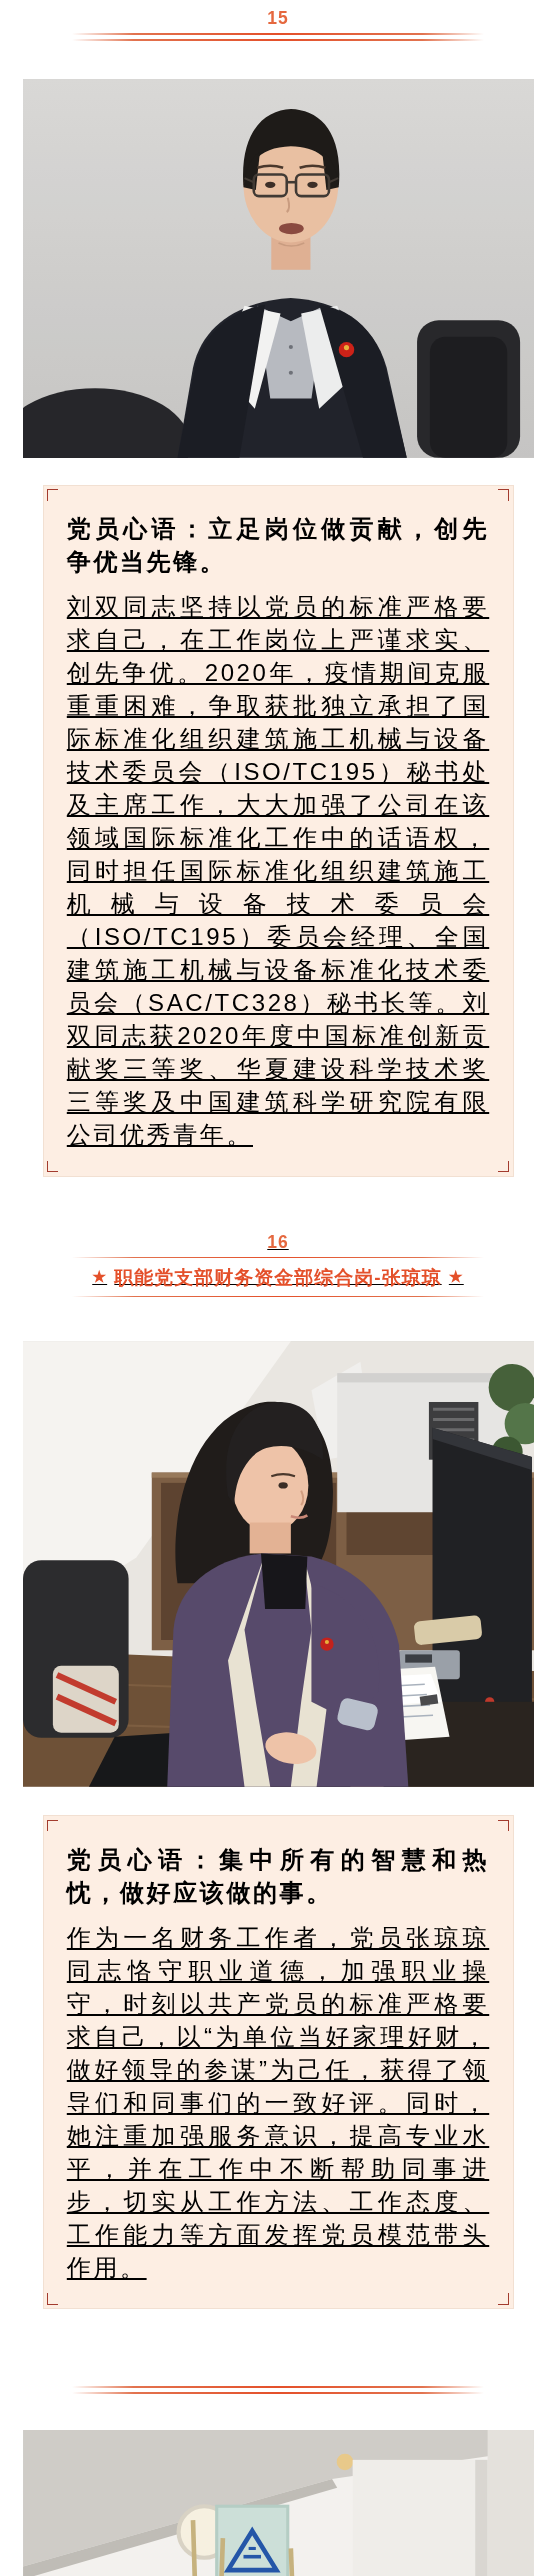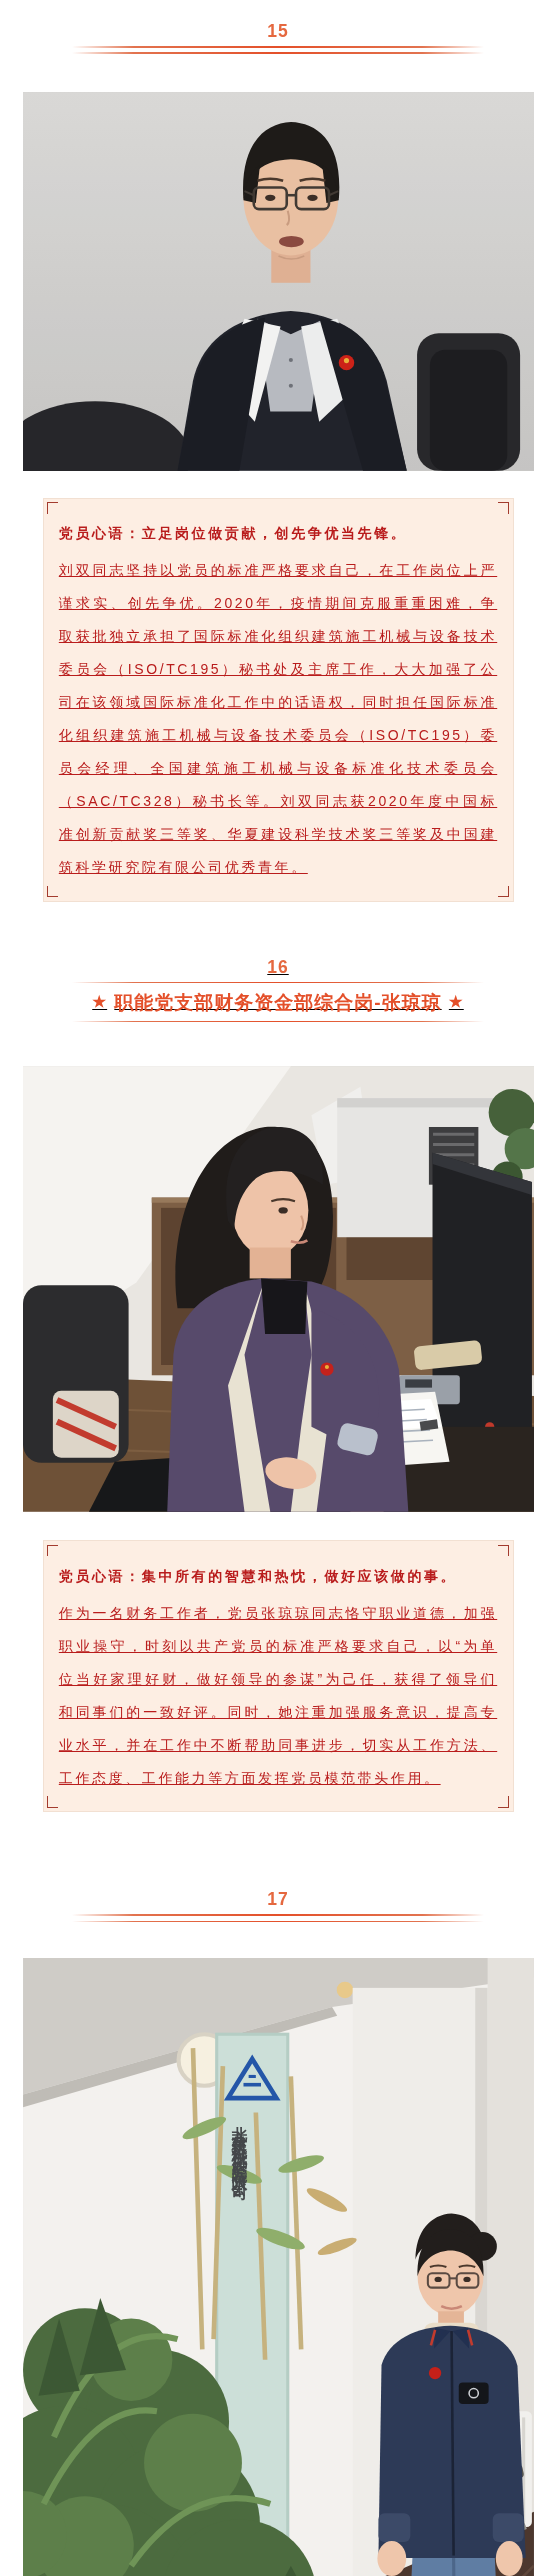--- a/index.html
+++ b/index.html
@@ -16,37 +16,37 @@
 
   
   .photo{position:relative;width:511px;margin:0 auto;overflow:hidden;background:#d8d7d5;}
   .photo svg{display:block;}
   .sign-text{position:absolute;writing-mode:vertical-rl;color:#44474a;font-weight:700;
      letter-spacing:4.6px;text-align:left;}
 
   
   .quote-box{position:relative;width:471px;margin:0 auto;background:#fdeee3;
      border:1px solid #f2e0d2;box-sizing:border-box;padding:14.4px 11.3px 12.4px 11.3px;}
-  .quote-box p{margin:4px;color:#b91c1c;font-size:14px;line-height:33px;letter-spacing:2.6px;
+  .quote-box p{margin:12px;color:#000000;font-size:24px;line-height:33px;letter-spacing:2.6px;
      text-align:justify;}
   .quote-box .q-label{font-weight:700;}
   .quote-box .q-text{font-weight:700;}
   .quote-box .q-body{font-weight:400;text-decoration:underline;}
   .corner{position:absolute;width:10.3px;height:10.3px;}
   .corner.tl{top:3.6px;left:3.6px;border-top:1.5px solid #a33b2e;border-left:1.5px solid #a33b2e;}
   .corner.tr{top:3.6px;right:3.6px;border-top:1.5px solid #a33b2e;border-right:1.5px solid #a33b2e;}
   .corner.bl{bottom:3.6px;left:3.6px;border-bottom:1.5px solid #a33b2e;border-left:1.5px solid #a33b2e;}
   .corner.br{bottom:3.6px;right:3.6px;border-bottom:1.5px solid #a33b2e;border-right:1.5px solid #a33b2e;}
 </style>
 </head>
 <body>
 
 <div class="page">
 
-  <div class="sec-header" style="padding-top:21px;">
+  <div class="sec-header" style="padding-top:8px;">
     <div class="num">15</div>
     <div class="grad-line"></div>
     <div class="grad-line"></div>
   </div>
 
   <div class="photo" style="height:379px;margin-top:38px;">
     <svg width="511" height="379" viewBox="0 0 992 735">
       <defs>
         <linearGradient id="wall1" x1="0" y1="0" x2="0" y2="1">
           <stop offset="0" stop-color="#dedddb"></stop>
@@ -210,21 +210,20 @@
   <div class="quote-box" style="margin-top:28px;">
     <span class="corner tl"></span>
     <span class="corner tr"></span>
     <span class="corner bl"></span>
     <span class="corner br"></span>
     <p><span class="q-label">党员心语：</span><span class="q-text">集中所有的智慧和热忱，做好应该做的事。</span></p>
     <p class="q-body">作为一名财务工作者，党员张琼琼同志恪守职业道德，加强职业操守，时刻以共产党员的标准严格要求自己，以“为单位当好家理好财，做好领导的参谋”为己任，获得了领导们和同事们的一致好评。同时，她注重加强服务意识，提高专业水平，并在工作中不断帮助同事进步，切实从工作方法、工作态度、工作能力等方面发挥党员模范带头作用。</p>
   </div>
 
   <div class="sec-header" style="margin-top:77px;">
-    <div class="num">17</div>
     <div class="grad-line"></div>
     <div class="grad-line"></div>
   </div>
 
   <div class="photo" style="height:685px;margin-top:36px;">
     <svg width="511" height="685" viewBox="0 0 992 1330">
       <rect width="992" height="1330" fill="#f3f1ee"></rect>
 
       <polygon points="0,0 992,0 992,38 600,95 0,265" fill="#cfccc7"></polygon>
       <polygon points="0,265 600,95 610,112 0,290" fill="#bfbcb6"></polygon>

